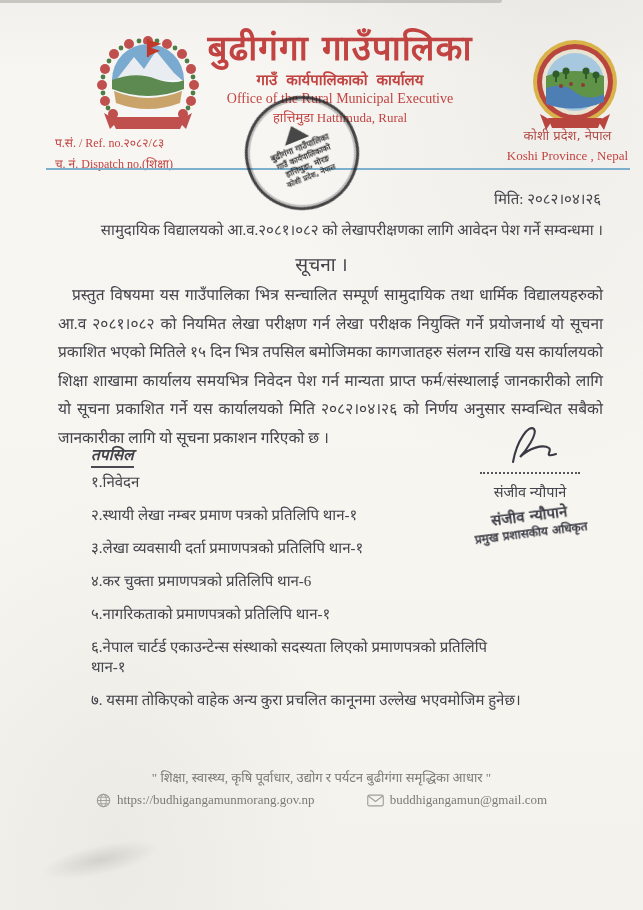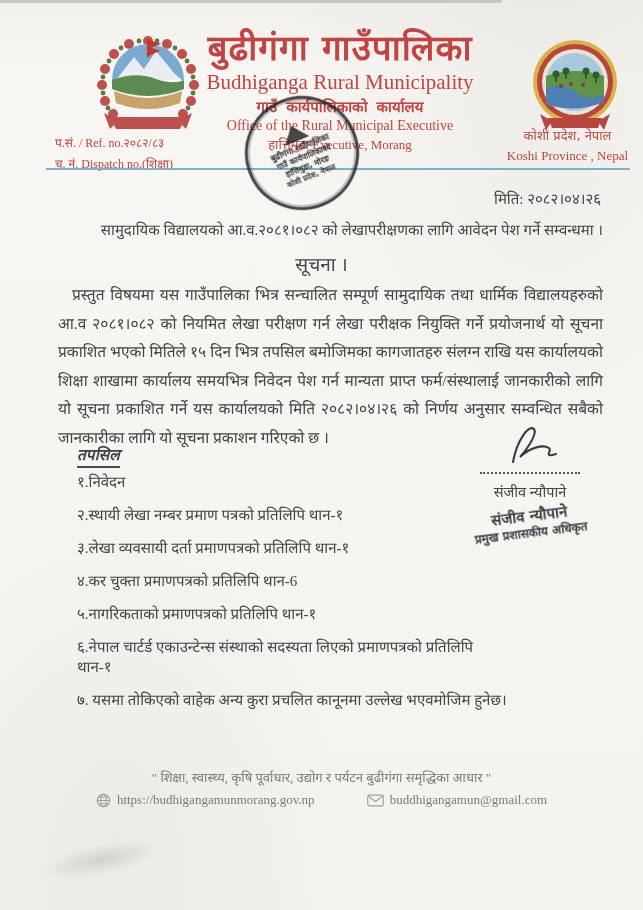--- a/index.html
+++ b/index.html
@@ -54,21 +54,21 @@
   
   .sig-block{position:absolute;left:430px;top:420px;width:200px;text-align:center;}
   .sig-scribble{display:block;margin:0 auto -6px auto;}
   .sig-dots{display:inline-block;width:100px;border-bottom:2px dotted #55555c;height:4px;}
   .sig-name{font-size:14.5px;margin-top:3px;}
   .sig-stamp{margin-top:4px;transform:rotate(-7deg);color:#3c3c46;
     font-family:"DejaVu Sans",sans-serif;font-weight:700;filter:blur(.2px);}
   .sig-stamp .n{font-size:15px;}
   .sig-stamp .t{font-size:12px;margin-top:-1px;}
   
-  .tapsil{position:absolute;left:77px;top:443px;width:430px;font-size:15px;}
+  .tapsil{position:absolute;left:91px;top:443px;width:430px;font-size:15px;}
   .tapsil-head{display:inline-block;font-weight:700;font-style:italic;font-size:15.5px;
     border-bottom:2px solid #4a4a52;padding-bottom:1px;margin-bottom:4px;}
   .tapsil-item{margin-bottom:13px;line-height:20px;}
   .tapsil-item.last{margin-top:1px;}
   
   .footer-motto{position:absolute;left:40px;top:768px;width:563px;text-align:center;font-size:13px;color:#7c7b76;}
   .footer-links{position:absolute;left:40px;top:792px;width:563px;display:flex;justify-content:center;gap:52px;
     font-size:13px;color:#7c7b76;align-items:center;}
   .flink{display:flex;align-items:center;gap:6px;}
   .ic{opacity:.7;}
@@ -153,24 +153,23 @@
           <circle cx="55" cy="47" r="2"></circle>
       </g>
       <path d="M20 80 L74 80 L70 90 L24 90 Z" fill="#b8463f"></path>
       <path d="M12 76 L24 83 L18 92 Z" fill="#b8463f"></path>
       <path d="M82 76 L70 83 L76 92 Z" fill="#b8463f"></path>
     </svg>
   </div>
 
   <div class="head-center">
     <div class="title-np red">बुढीगंगा गाउँपालिका</div>
-    <div class="title-en red">Budhiganga Rural Municipality</div>
     <div class="office-np red">गाउँ कार्यपालिकाको कार्यालय</div>
     <div class="office-en red">Office of the Rural Municipal Executive</div>
-    <div class="addr-line red">हात्तिमुडा Executive, Morang</div>
+    <div class="addr-line red">हात्तिमुडा Hattimuda, Rural</div>
   </div>
 
   <div class="ref-block red">
     <div>प.सं. / Ref. no.२०८२/८३</div>
     <div>च. नं. Dispatch no.(शिक्षा)</div>
   </div>
 
   <div class="province-block">
     <div class="province-np">कोशी प्रदेश, नेपाल</div>
     <div class="red">Koshi Province , Nepal</div>

